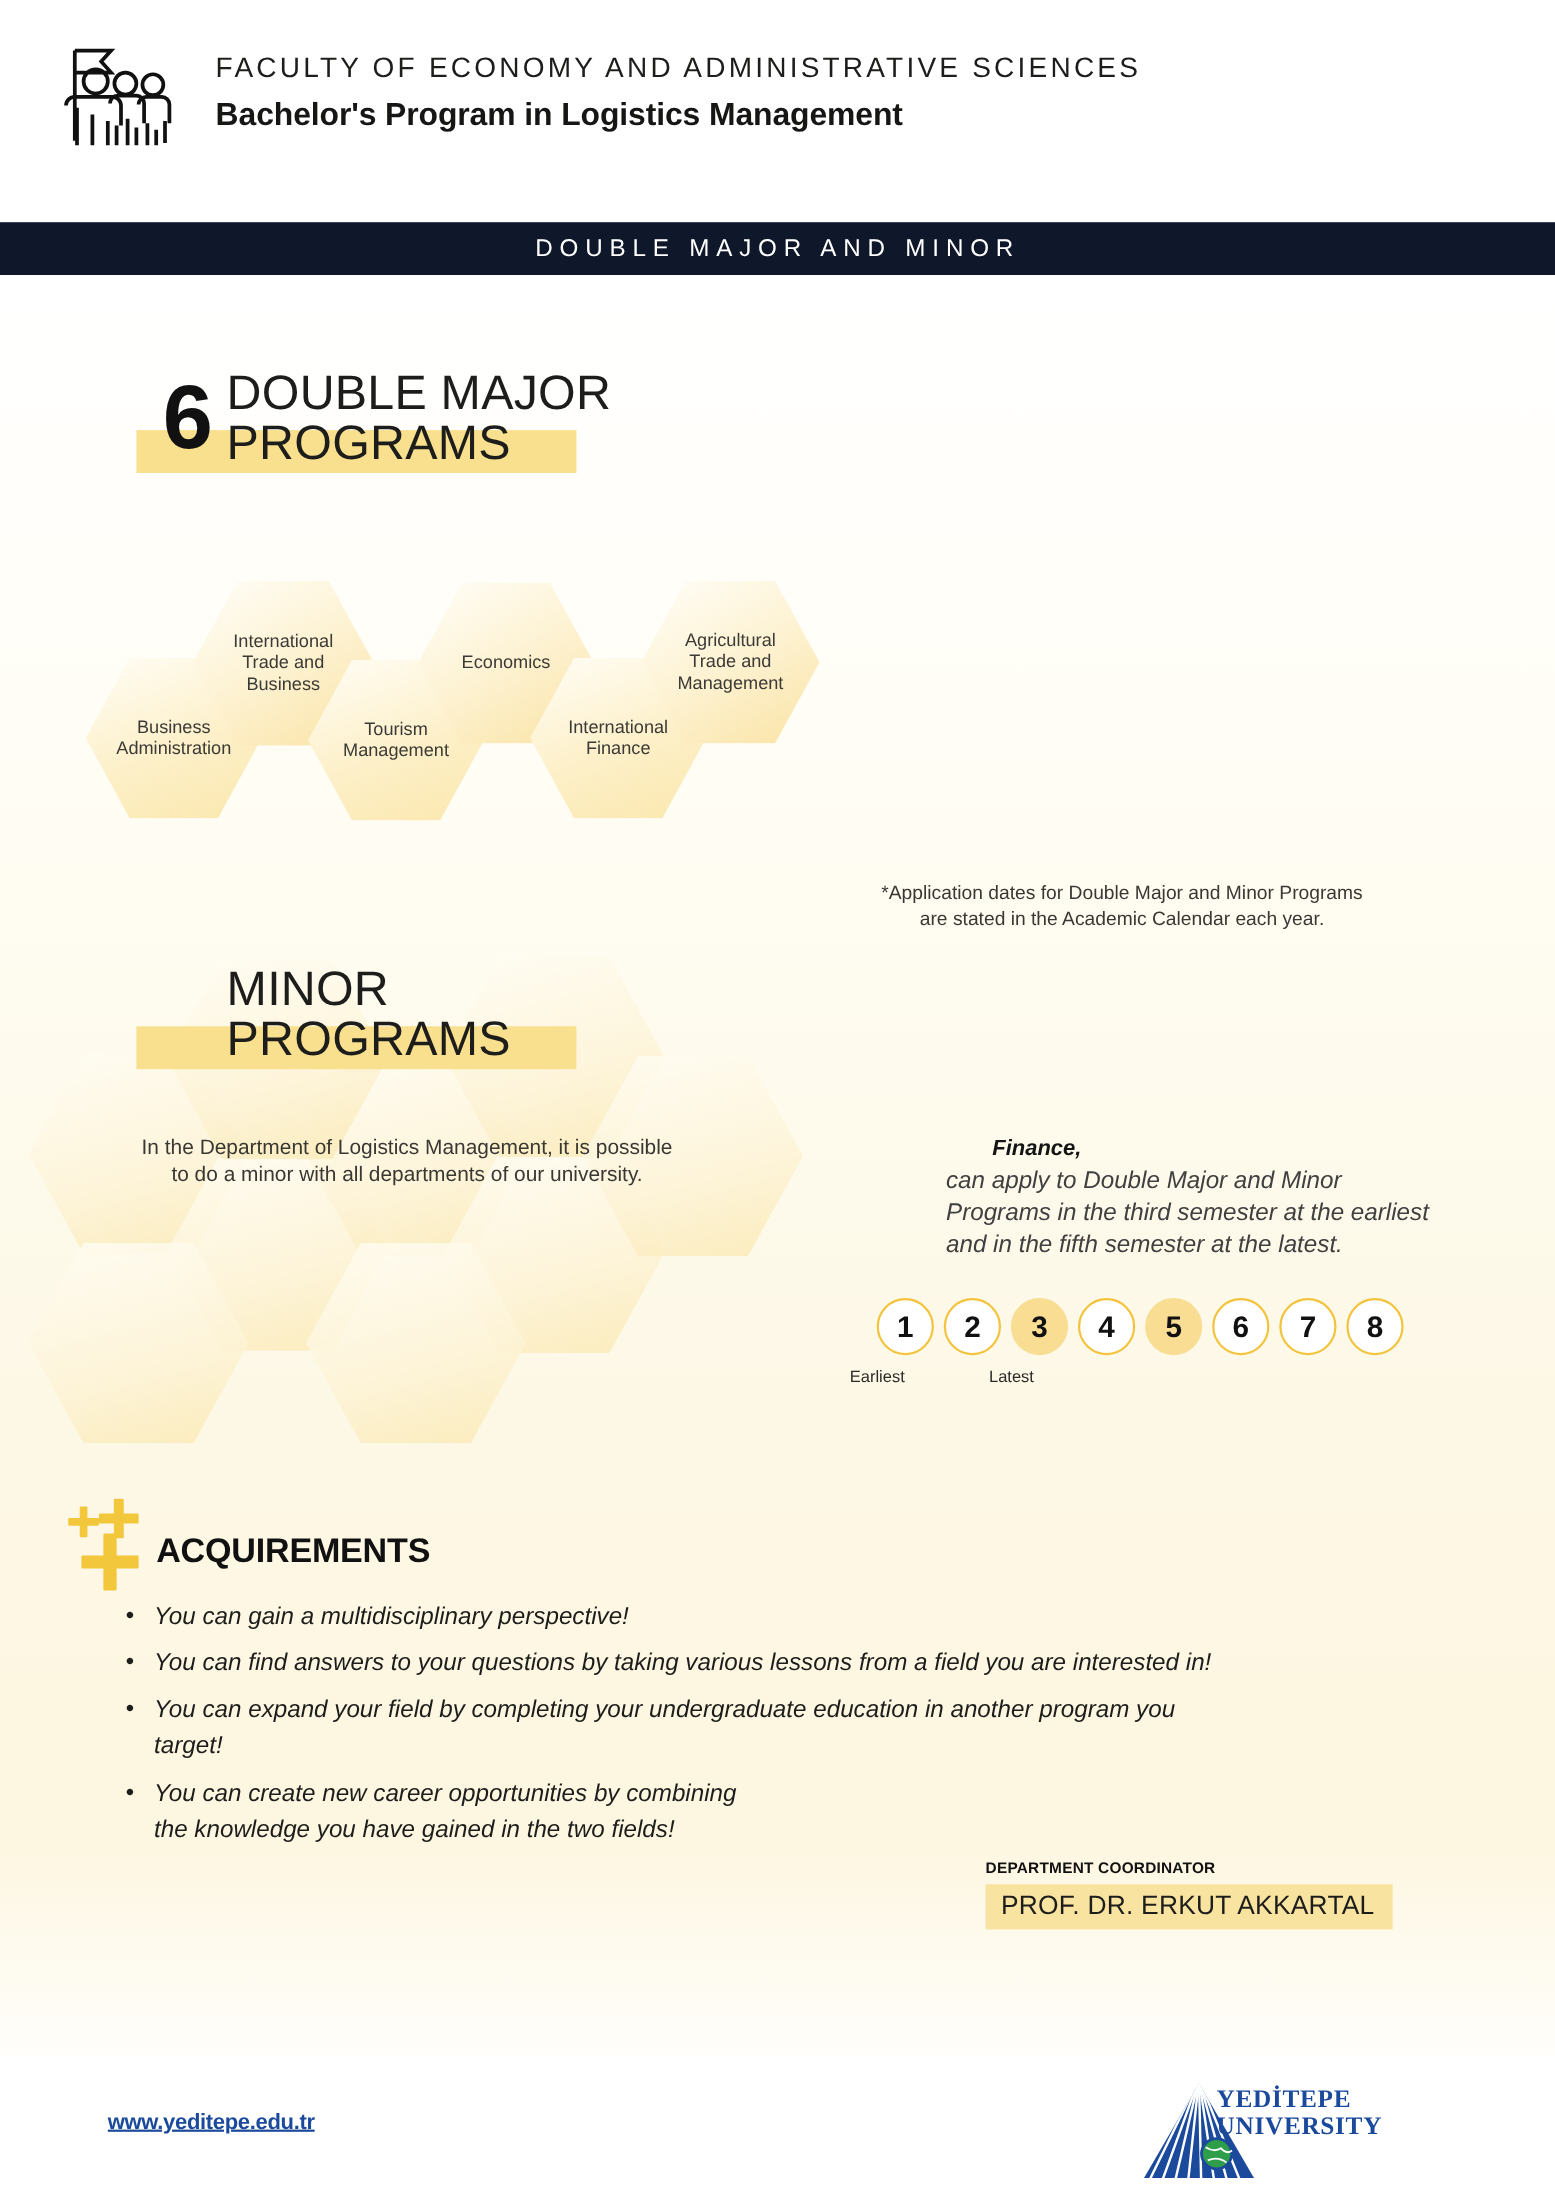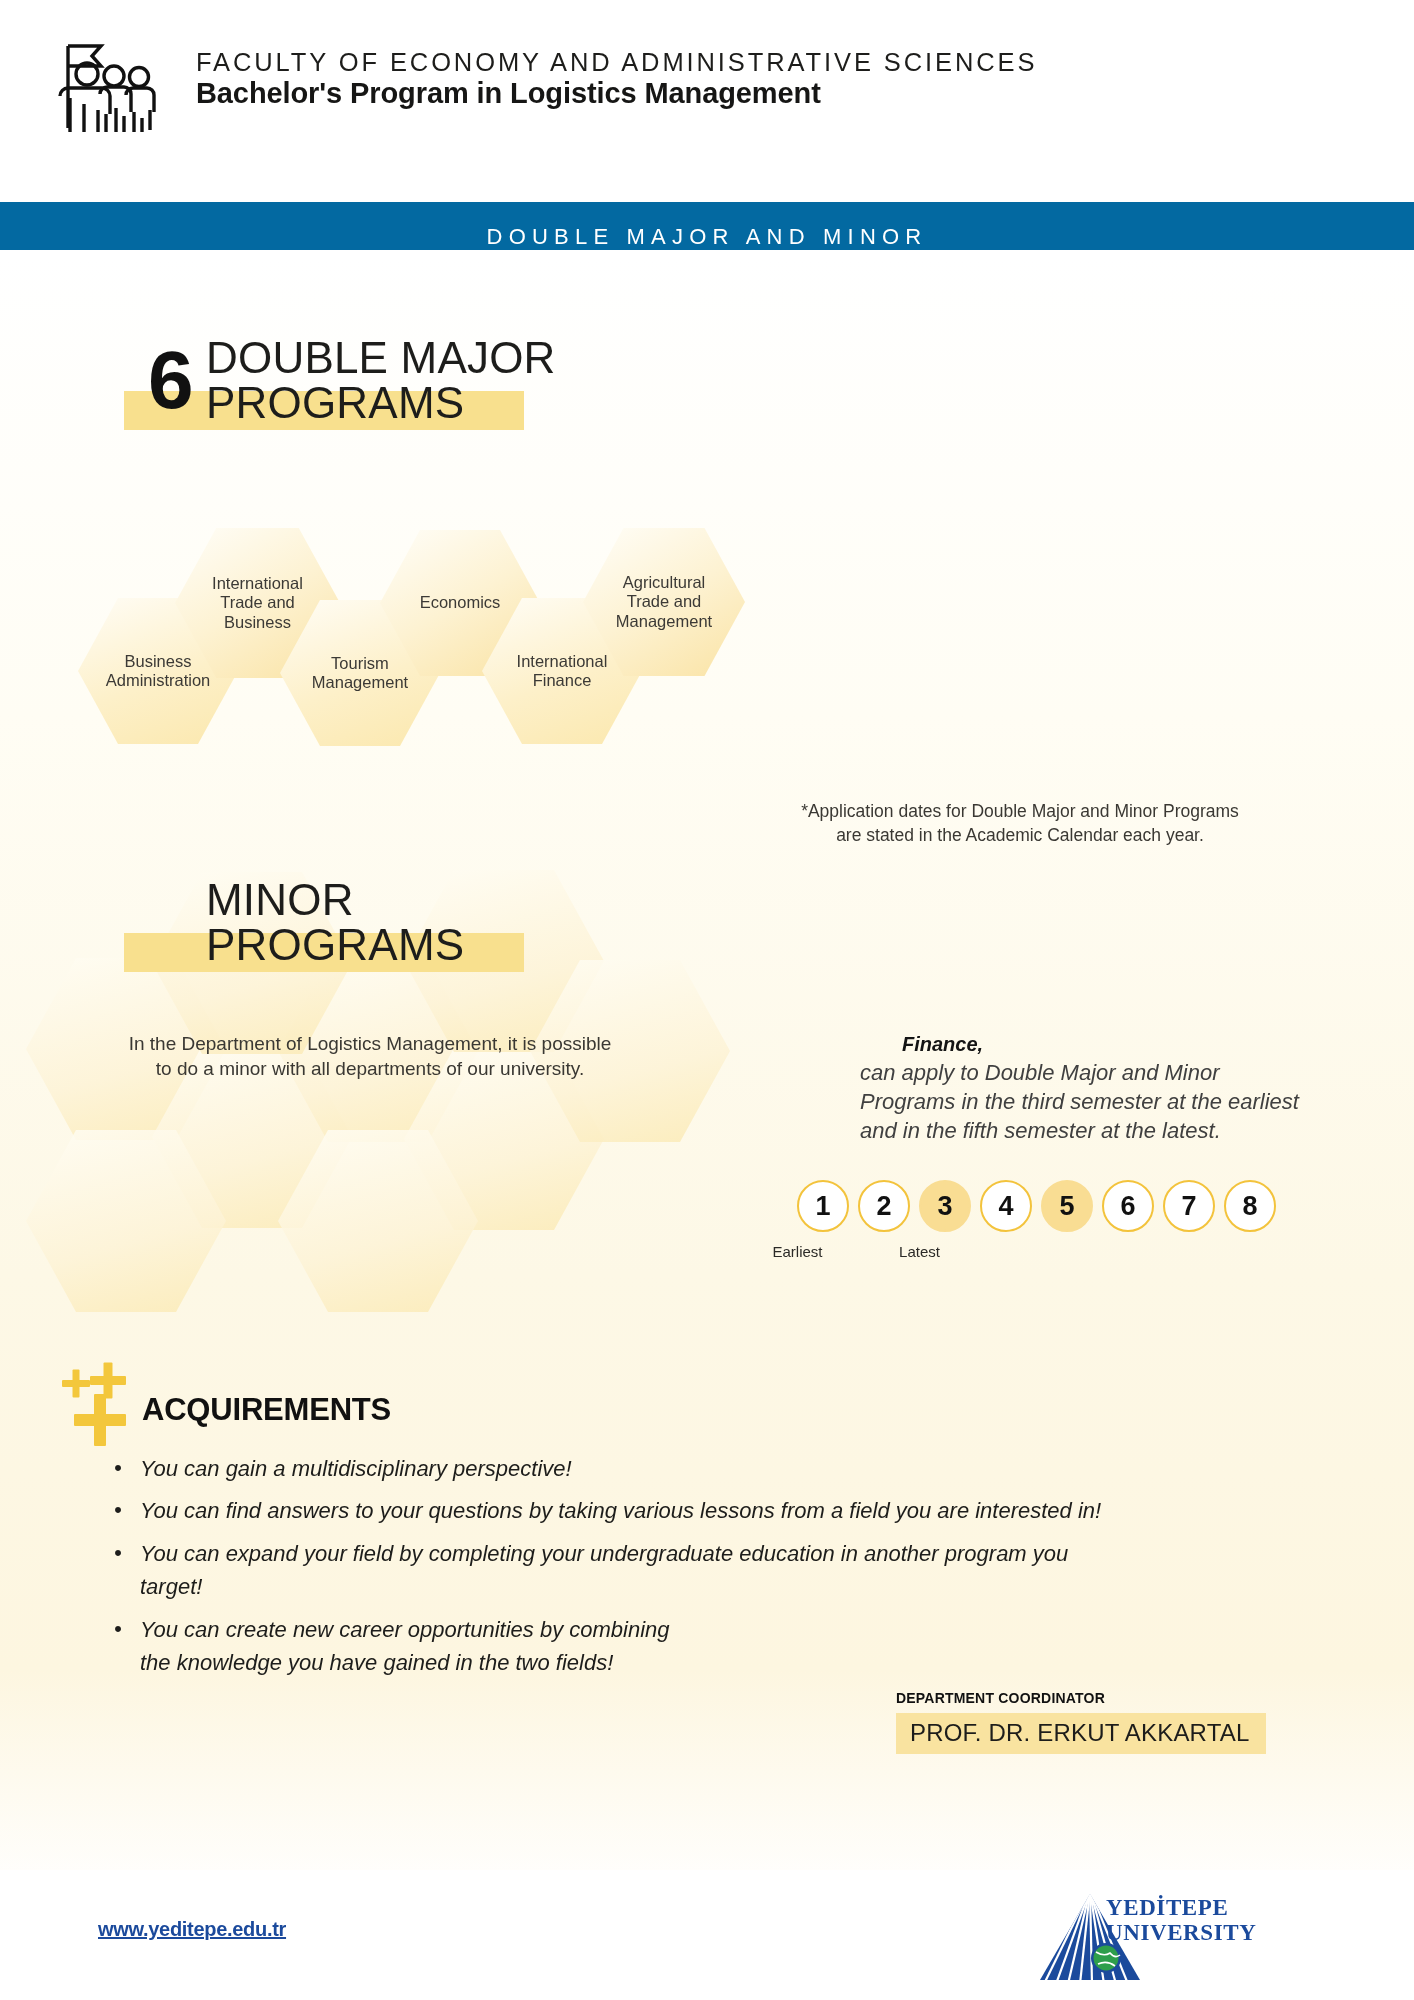--- a/index.html
+++ b/index.html
@@ -19,29 +19,29 @@
 
   
   .header { position:absolute; left:0; top:0; width:1414px; height:196px; z-index:5; }
   .logo-mark { position:absolute; left:54px; top:36px; width:108px; height:100px; }
   .header-texts { position:absolute; left:196px; top:48px; }
   .faculty-line {
     font-size:25.5px; letter-spacing:2.9px; font-weight:400;
     color:#1d1d1b; white-space:nowrap; font-stretch:condensed;
   }
   .program-line {
-    font-size:29px; font-weight:700; color:#161615;
+    margin-top:12px; font-size:29px; font-weight:700; color:#161615;
     letter-spacing:-0.1px; white-space:nowrap;
   }
 
   
   .banner {
     position:absolute; left:0; top:202px; width:1414px; height:48px;
-    background:#0369a1; z-index:6;
-    display:flex; align-items:flex-end; justify-content:center;
+    background:#0f172a; z-index:6;
+    display:flex; align-items:center; justify-content:center;
   }
   .banner-text {
     color:#ffffff; font-size:22px; font-weight:500; letter-spacing:6.2px;
   }
 
   
   .sec-title { position:absolute; z-index:4; }
   .sec-title .hl-bar {
     position:absolute; background:#f8e08e; z-index:-1;
   }

